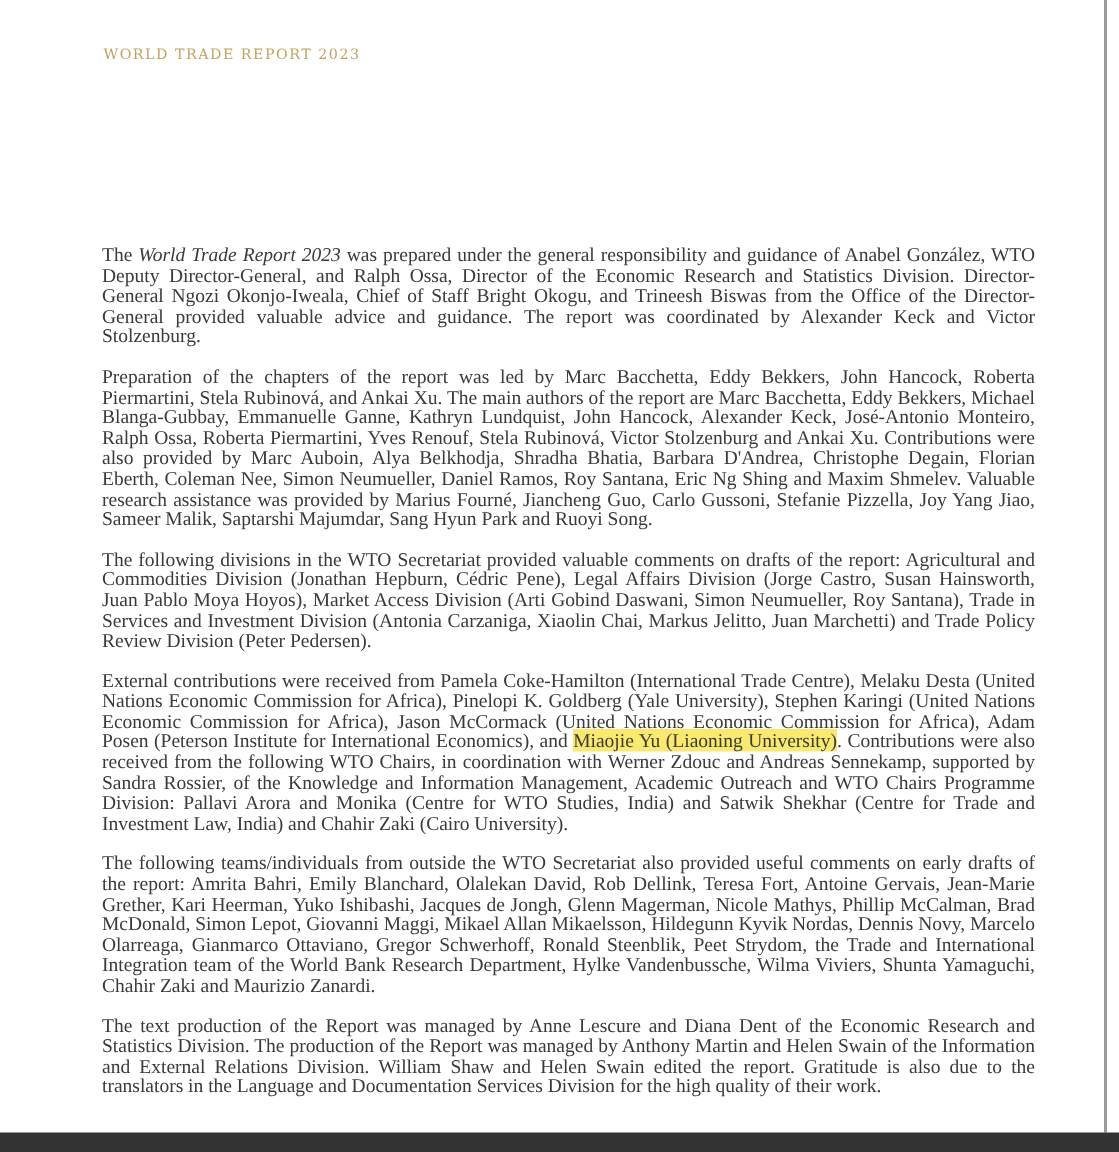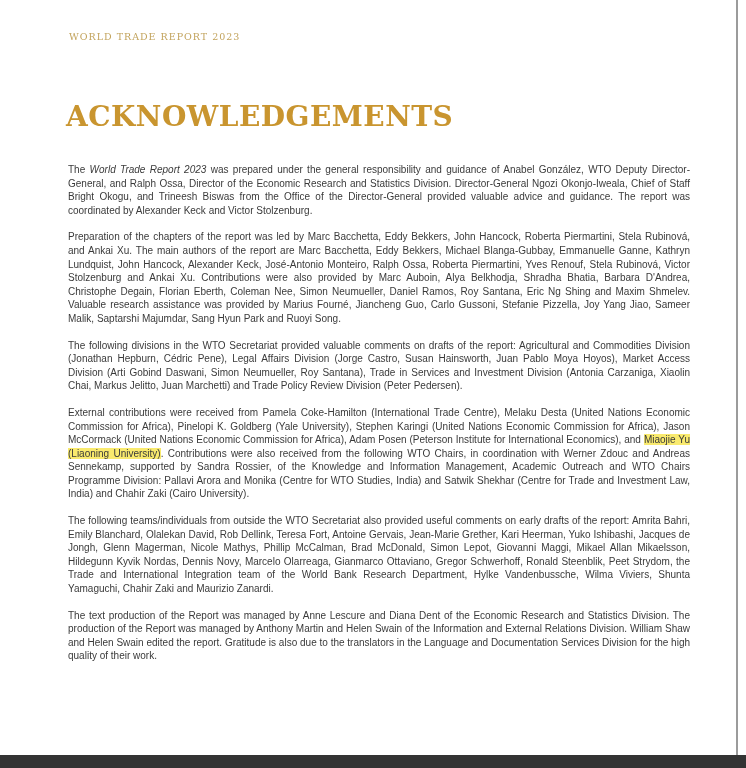--- a/index.html
+++ b/index.html
@@ -40,36 +40,36 @@
     font-family:"DejaVu Serif", serif;
     font-size:28px;
     font-weight:bold;
     letter-spacing:0.5px;
     color:var(--gold-title);
     margin:0;
   }
   .body-paragraphs{
     position:absolute;left:68px;top:163px;width:622px;
     color:var(--body-text);
-    font-size:10px;
+    font-size:13px;
     line-height:13.6px;
     text-align:justify;
+    font-family:Liberation Serif, serif;
   }
   .para{margin:0 0 13px 0;}
   .seg-normal{}
   .seg-italic{font-style:italic;}
   .seg-highlight{background:var(--highlight);}
 </style>
 </head>
 <body>
 
 <div class="page">
   <div class="report-header">WORLD TRADE REPORT 2023</div>
 
-  <h1 class="page-title">ACKNOWLEDGEMENTS</h1>
 
   <div class="body-paragraphs">
       <p class="para"><span class="seg-normal">The </span><span class="seg-italic">World Trade Report 2023</span><span class="seg-normal"> was prepared under the general responsibility and guidance of Anabel González, WTO Deputy Director-General, and Ralph Ossa, Director of the Economic Research and Statistics Division. Director-General Ngozi Okonjo-Iweala, Chief of Staff Bright Okogu, and Trineesh Biswas from the Office of the Director-General provided valuable advice and guidance. The report was coordinated by Alexander Keck and Victor Stolzenburg.</span></p>
       <p class="para"><span class="seg-normal">Preparation of the chapters of the report was led by Marc Bacchetta, Eddy Bekkers, John Hancock, Roberta Piermartini, Stela Rubinová, and Ankai Xu. The main authors of the report are Marc Bacchetta, Eddy Bekkers, Michael Blanga-Gubbay, Emmanuelle Ganne, Kathryn Lundquist, John Hancock, Alexander Keck, José-Antonio Monteiro, Ralph Ossa, Roberta Piermartini, Yves Renouf, Stela Rubinová, Victor Stolzenburg and Ankai Xu. Contributions were also provided by Marc Auboin, Alya Belkhodja, Shradha Bhatia, Barbara D'Andrea, Christophe Degain, Florian Eberth, Coleman Nee, Simon Neumueller, Daniel Ramos, Roy Santana, Eric Ng Shing and Maxim Shmelev. Valuable research assistance was provided by Marius Fourné, Jiancheng Guo, Carlo Gussoni, Stefanie Pizzella, Joy Yang Jiao, Sameer Malik, Saptarshi Majumdar, Sang Hyun Park and Ruoyi Song.</span></p>
       <p class="para"><span class="seg-normal">The following divisions in the WTO Secretariat provided valuable comments on drafts of the report: Agricultural and Commodities Division (Jonathan Hepburn, Cédric Pene), Legal Affairs Division (Jorge Castro, Susan Hainsworth, Juan Pablo Moya Hoyos), Market Access Division (Arti Gobind Daswani, Simon Neumueller, Roy Santana), Trade in Services and Investment Division (Antonia Carzaniga, Xiaolin Chai, Markus Jelitto, Juan Marchetti) and Trade Policy Review Division (Peter Pedersen).</span></p>
       <p class="para"><span class="seg-normal">External contributions were received from Pamela Coke-Hamilton (International Trade Centre), Melaku Desta (United Nations Economic Commission for Africa), Pinelopi K. Goldberg (Yale University), Stephen Karingi (United Nations Economic Commission for Africa), Jason McCormack (United Nations Economic Commission for Africa), Adam Posen (Peterson Institute for International Economics), and </span><span class="seg-highlight">Miaojie Yu (Liaoning University)</span><span class="seg-normal">. Contributions were also received from the following WTO Chairs, in coordination with Werner Zdouc and Andreas Sennekamp, supported by Sandra Rossier, of the Knowledge and Information Management, Academic Outreach and WTO Chairs Programme Division: Pallavi Arora and Monika (Centre for WTO Studies, India) and Satwik Shekhar (Centre for Trade and Investment Law, India) and Chahir Zaki (Cairo University).</span></p>
       <p class="para"><span class="seg-normal">The following teams/individuals from outside the WTO Secretariat also provided useful comments on early drafts of the report: Amrita Bahri, Emily Blanchard, Olalekan David, Rob Dellink, Teresa Fort, Antoine Gervais, Jean-Marie Grether, Kari Heerman, Yuko Ishibashi, Jacques de Jongh, Glenn Magerman, Nicole Mathys, Phillip McCalman, Brad McDonald, Simon Lepot, Giovanni Maggi, Mikael Allan Mikaelsson, Hildegunn Kyvik Nordas, Dennis Novy, Marcelo Olarreaga, Gianmarco Ottaviano, Gregor Schwerhoff, Ronald Steenblik, Peet Strydom, the Trade and International Integration team of the World Bank Research Department, Hylke Vandenbussche, Wilma Viviers, Shunta Yamaguchi, Chahir Zaki and Maurizio Zanardi.</span></p>
       <p class="para"><span class="seg-normal">The text production of the Report was managed by Anne Lescure and Diana Dent of the Economic Research and Statistics Division. The production of the Report was managed by Anthony Martin and Helen Swain of the Information and External Relations Division. William Shaw and Helen Swain edited the report. Gratitude is also due to the translators in the Language and Documentation Services Division for the high quality of their work.</span></p>
     </div>
 

